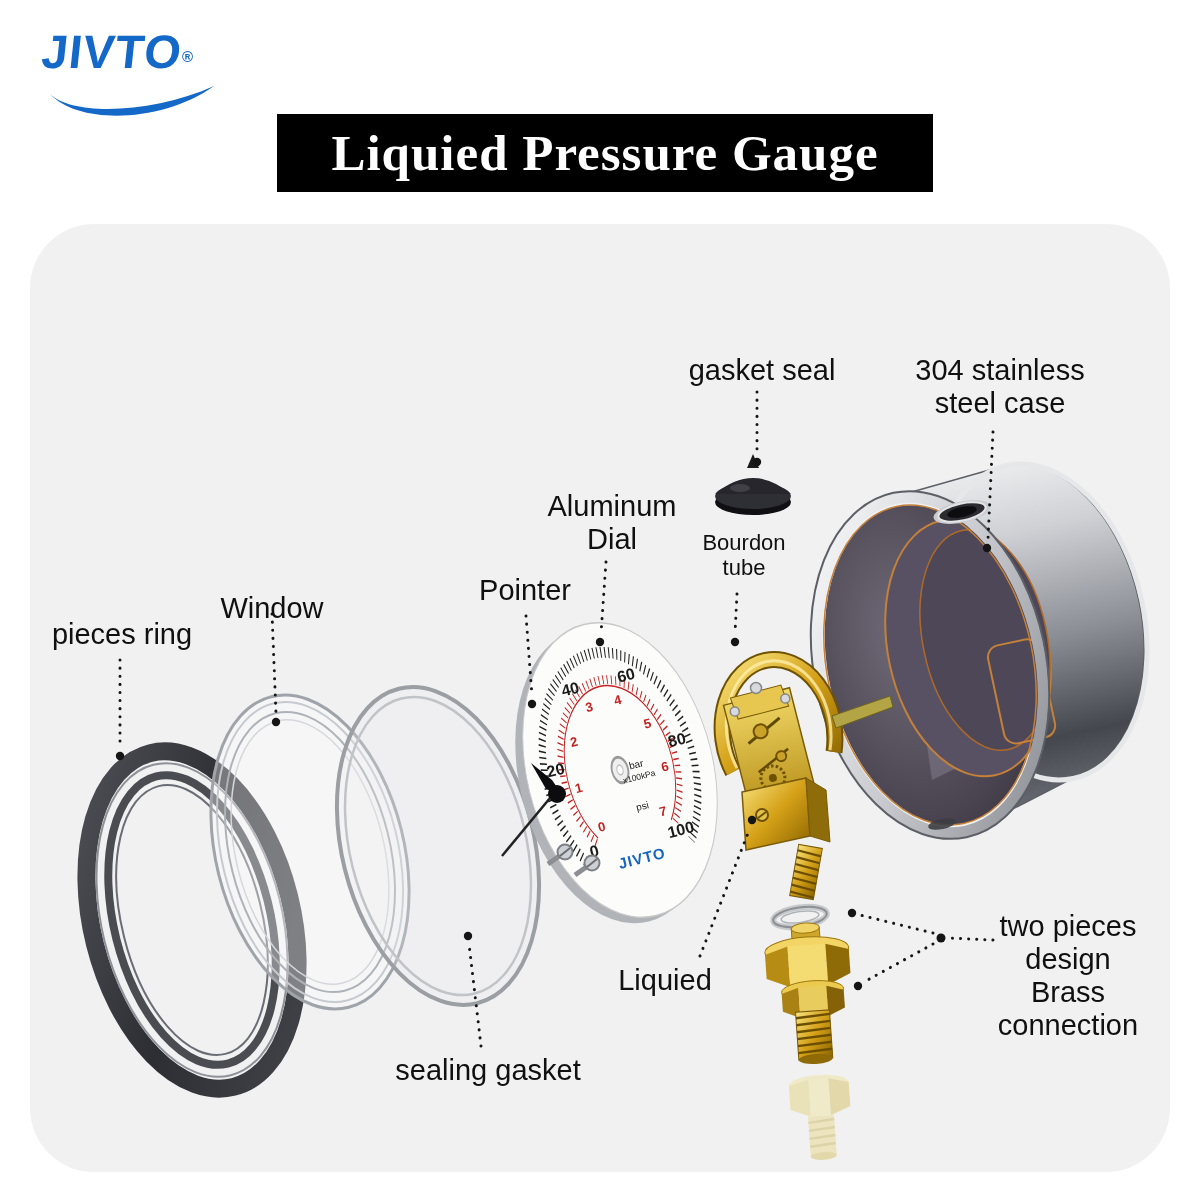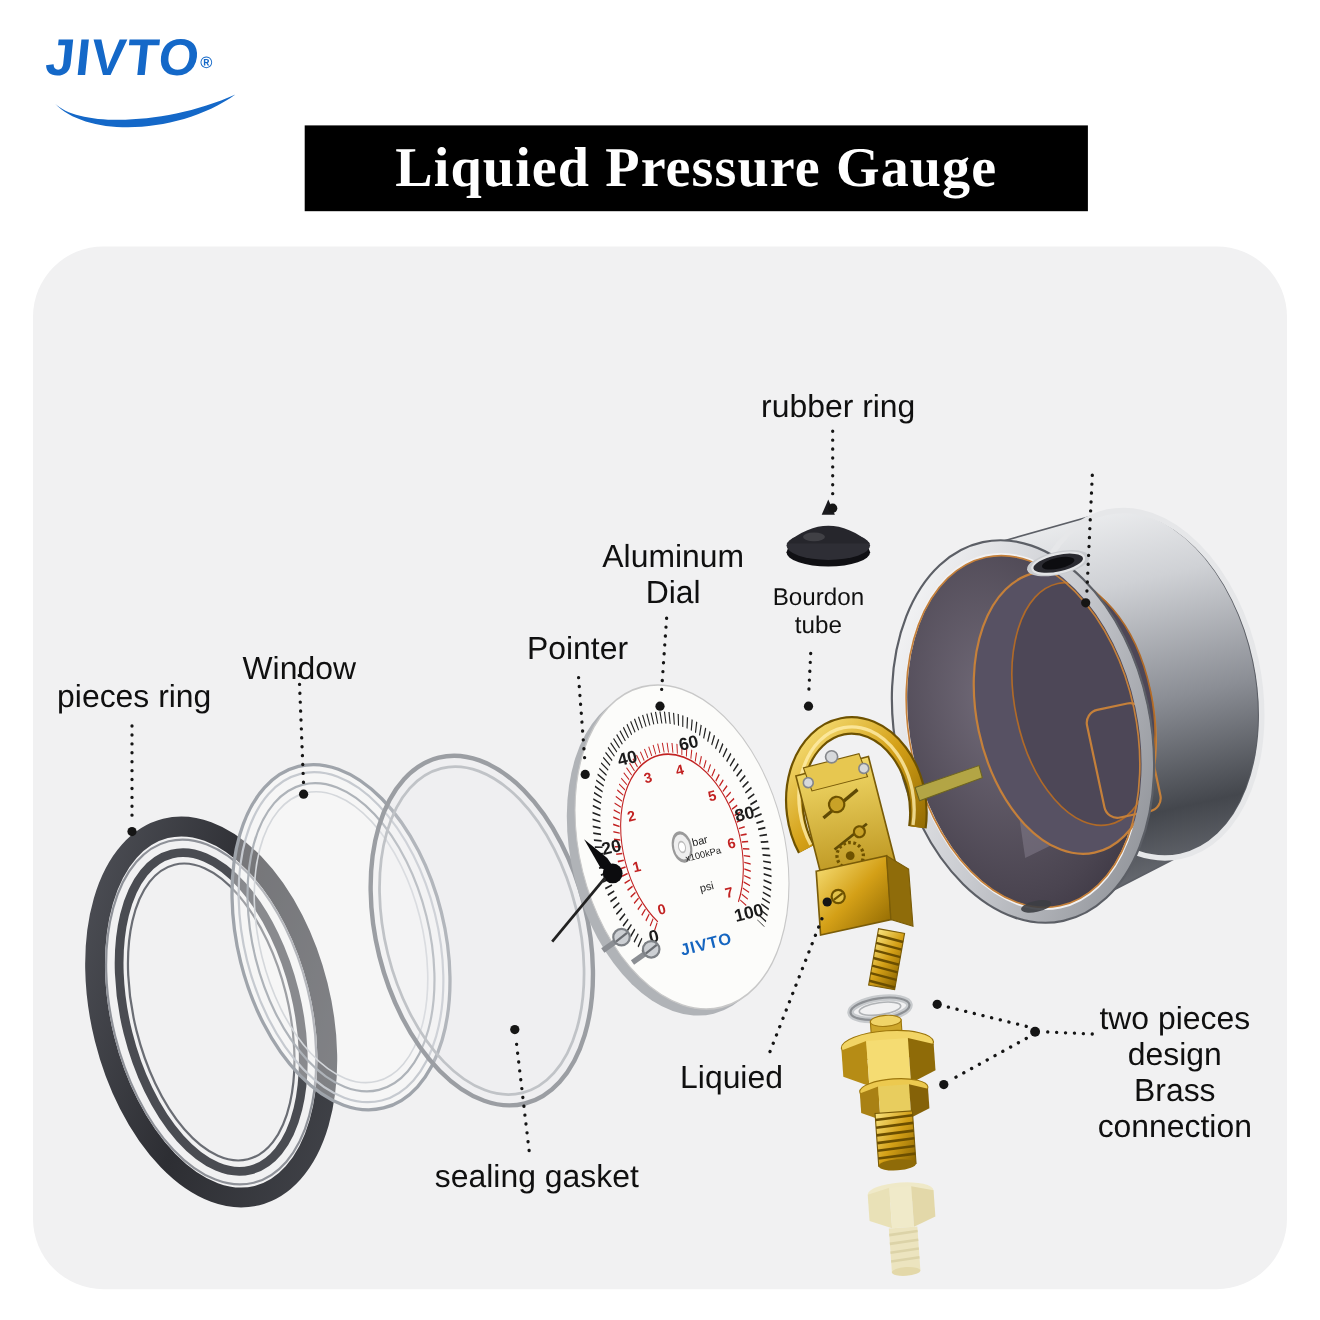--- a/index.html
+++ b/index.html
@@ -5,21 +5,21 @@
   html,body{margin:0;padding:0;background:#fff;}
   .stage{position:relative;width:1200px;height:1200px;background:#ffffff;overflow:hidden;
          font-family:"Liberation Sans",sans-serif;}
   
   .logo{position:absolute;left:42px;top:24px;width:230px;height:90px;}
   .logo-text{font-size:47px;font-weight:800;color:#1468c8;letter-spacing:1px;
              display:inline-block;transform:skewX(-6deg);}
   .logo-reg{font-size:15px;font-weight:700;color:#1468c8;vertical-align:super;}
   .logo-swoosh{position:absolute;left:0;top:56px;}
   
-  .banner{position:absolute;left:277px;top:114px;width:712px;height:78px;background:#000;
+  .banner{position:absolute;left:277px;top:114px;width:656px;height:78px;background:#000;
           display:flex;align-items:center;justify-content:center;}
   .banner-text{font-family:"Liberation Serif",serif;font-weight:700;font-size:51px;color:#fff;
                letter-spacing:1px;}
   
   .panel{position:absolute;left:30px;top:224px;width:1140px;height:948px;border-radius:64px;
          background:#f1f1f2;}
   
   .diagram{position:absolute;left:0;top:0;}
   
   .callout{position:absolute;font-size:29px;color:#101010;text-align:center;
@@ -296,20 +296,22 @@
     </g>
   </svg>
 
   <div class="callout" style="left:122px;top:618px;">pieces ring</div>
   <div class="callout" style="left:272px;top:572px;margin-top:20px;">Window</div>
   <div class="callout" style="left:525px;top:558px;margin-top:16px;">Pointer</div>
   <div class="callout" style="left:612px;top:490px;">Aluminum
 Dial</div>
   <div class="callout small" style="left:744px;top:530px;">Bourdon
 tube</div>
-  <div class="callout" style="left:762px;top:354px;">rubber ring</div>
+  <div class="callout" style="left:762px;top:354px;">gasket seal</div>
+  <div class="callout" style="left:1000px;top:354px;">304 stainless
+steel case</div>
   <div class="callout" style="left:665px;top:964px;">Liquied</div>
   <div class="callout" style="left:488px;top:1054px;">sealing gasket</div>
   <div class="callout" style="left:1068px;top:910px;">two pieces
 design Brass
 connection</div>
 
 </div>
 
 </body></html>

